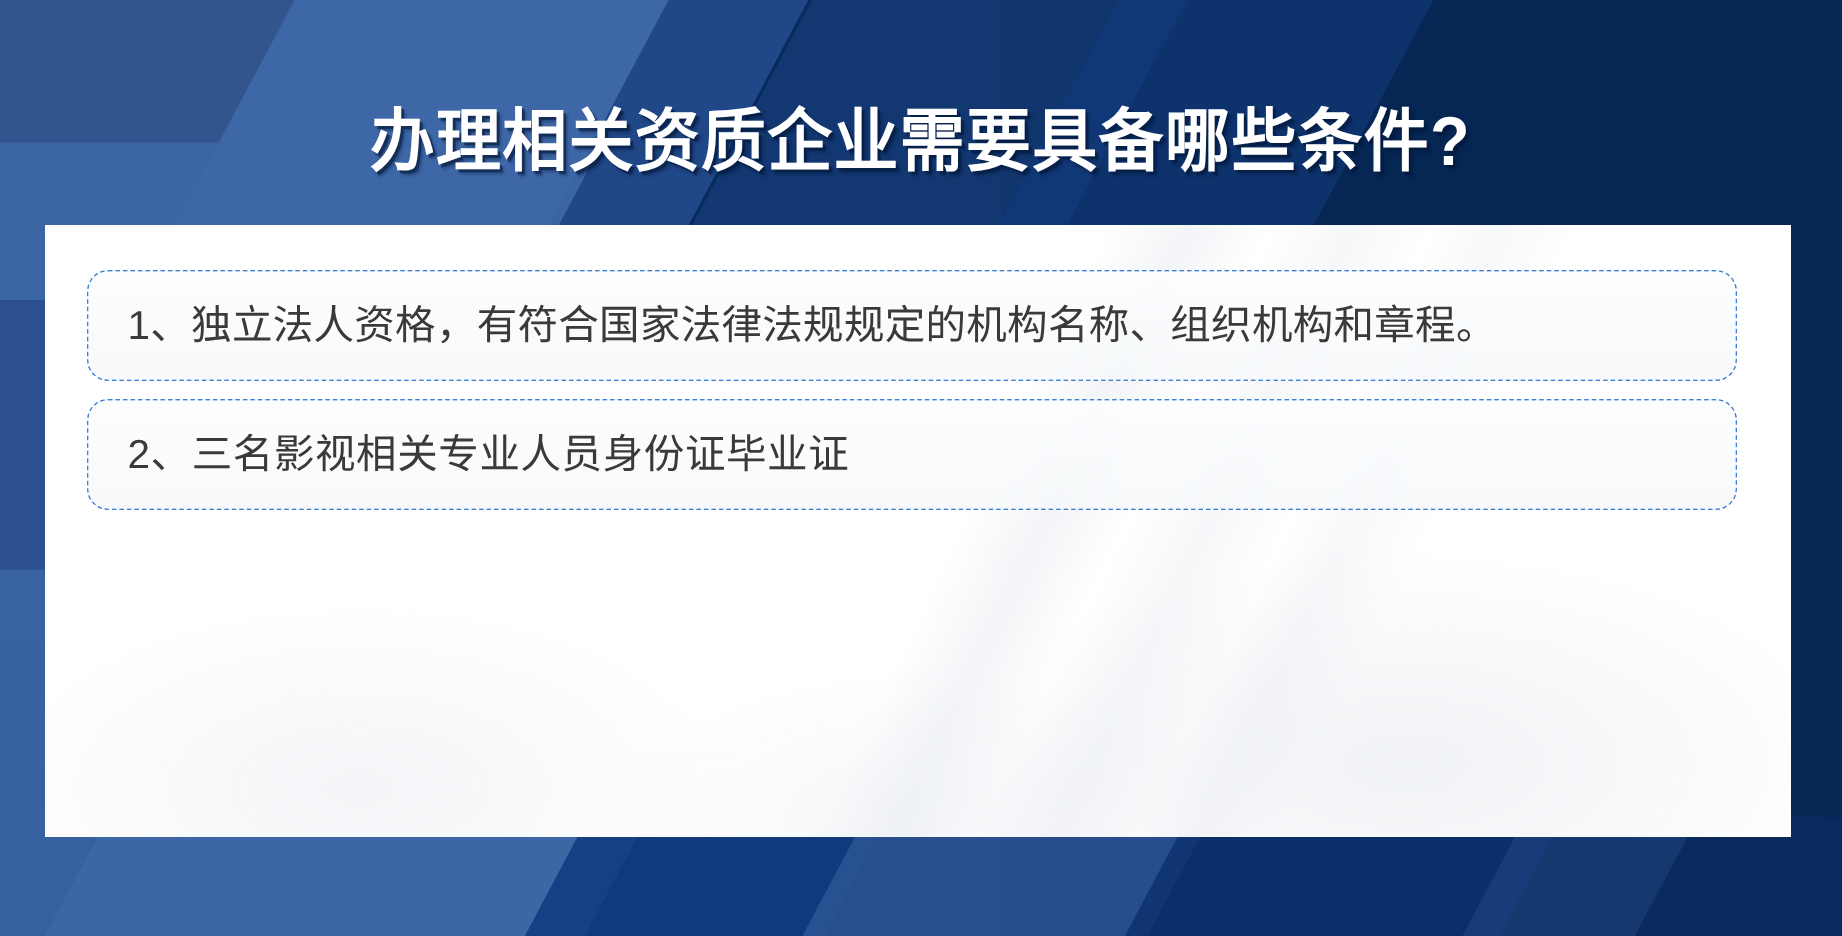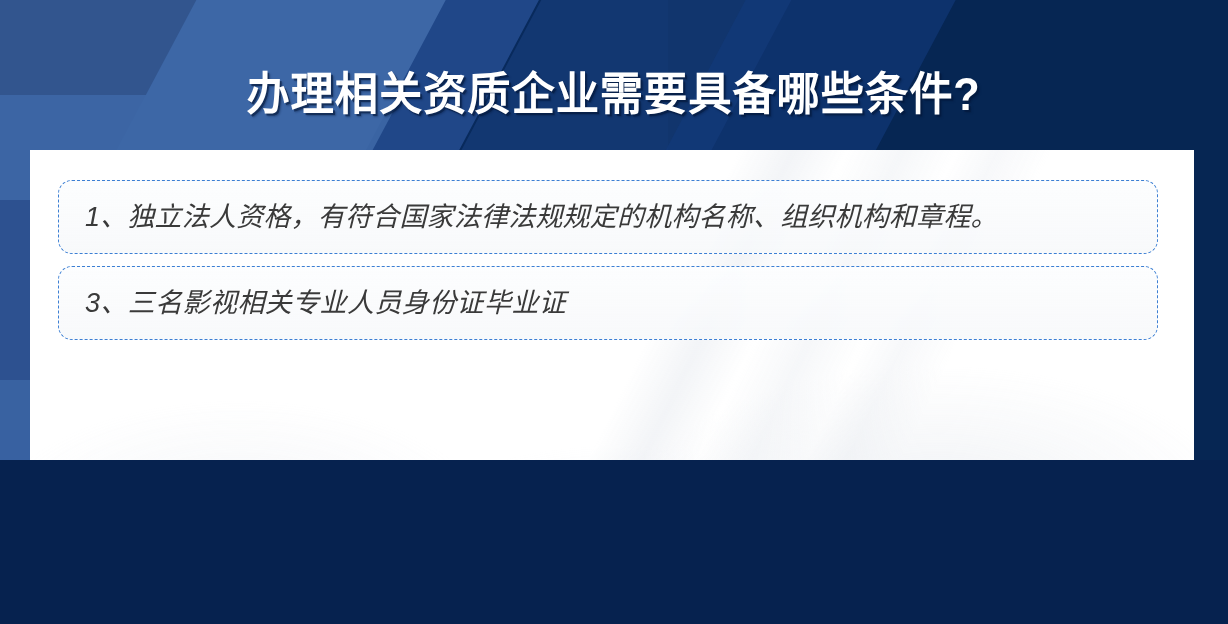--- a/index.html
+++ b/index.html
@@ -8,21 +8,21 @@
     padding: 0;
     background: #06224f;
   }
   body {
     font-family: "Liberation Sans", "DejaVu Sans", sans-serif;
   }
 
   .stage {
     position: relative;
     width: 1228px;
-    height: 460px;
+    height: 624px;
     overflow: hidden;
     background: #072a5e;
   }
 
   
   .bg-base {
     position: absolute;
     inset: 0;
     background: #082a5c;
   }
@@ -226,21 +226,20 @@
     box-sizing: border-box;
   }
   .row-text {
     padding-left: 26px;
     padding-right: 16px;
     color: #3a3a3a;
     font-size: 27px;
     line-height: 34px;
     letter-spacing: .4px;
     white-space: nowrap;
-    font-style: italic;
   }
   .row-1 .row-text { letter-spacing: .2px; }
 </style>
 </head>
 <body>
 
 <div class="stage">
 
   <div class="bg-base"></div>
   <div class="bg-right-solid"></div>
@@ -273,19 +272,19 @@
 
     <div class="rows">
 
       <div class="row row-1">
         <span class="row-text">1、独立法人资格，有符合国家法律法规规定的机构名称、组织机构和章程。</span>
       </div>
 
 
 
       <div class="row row-4">
-        <span class="row-text">3、三名影视相关专业人员身份证毕业证</span>
+        <span class="row-text">2、三名影视相关专业人员身份证毕业证</span>
       </div>
 
     </div>
   </div>
 
 </div>
 
 </body></html>

